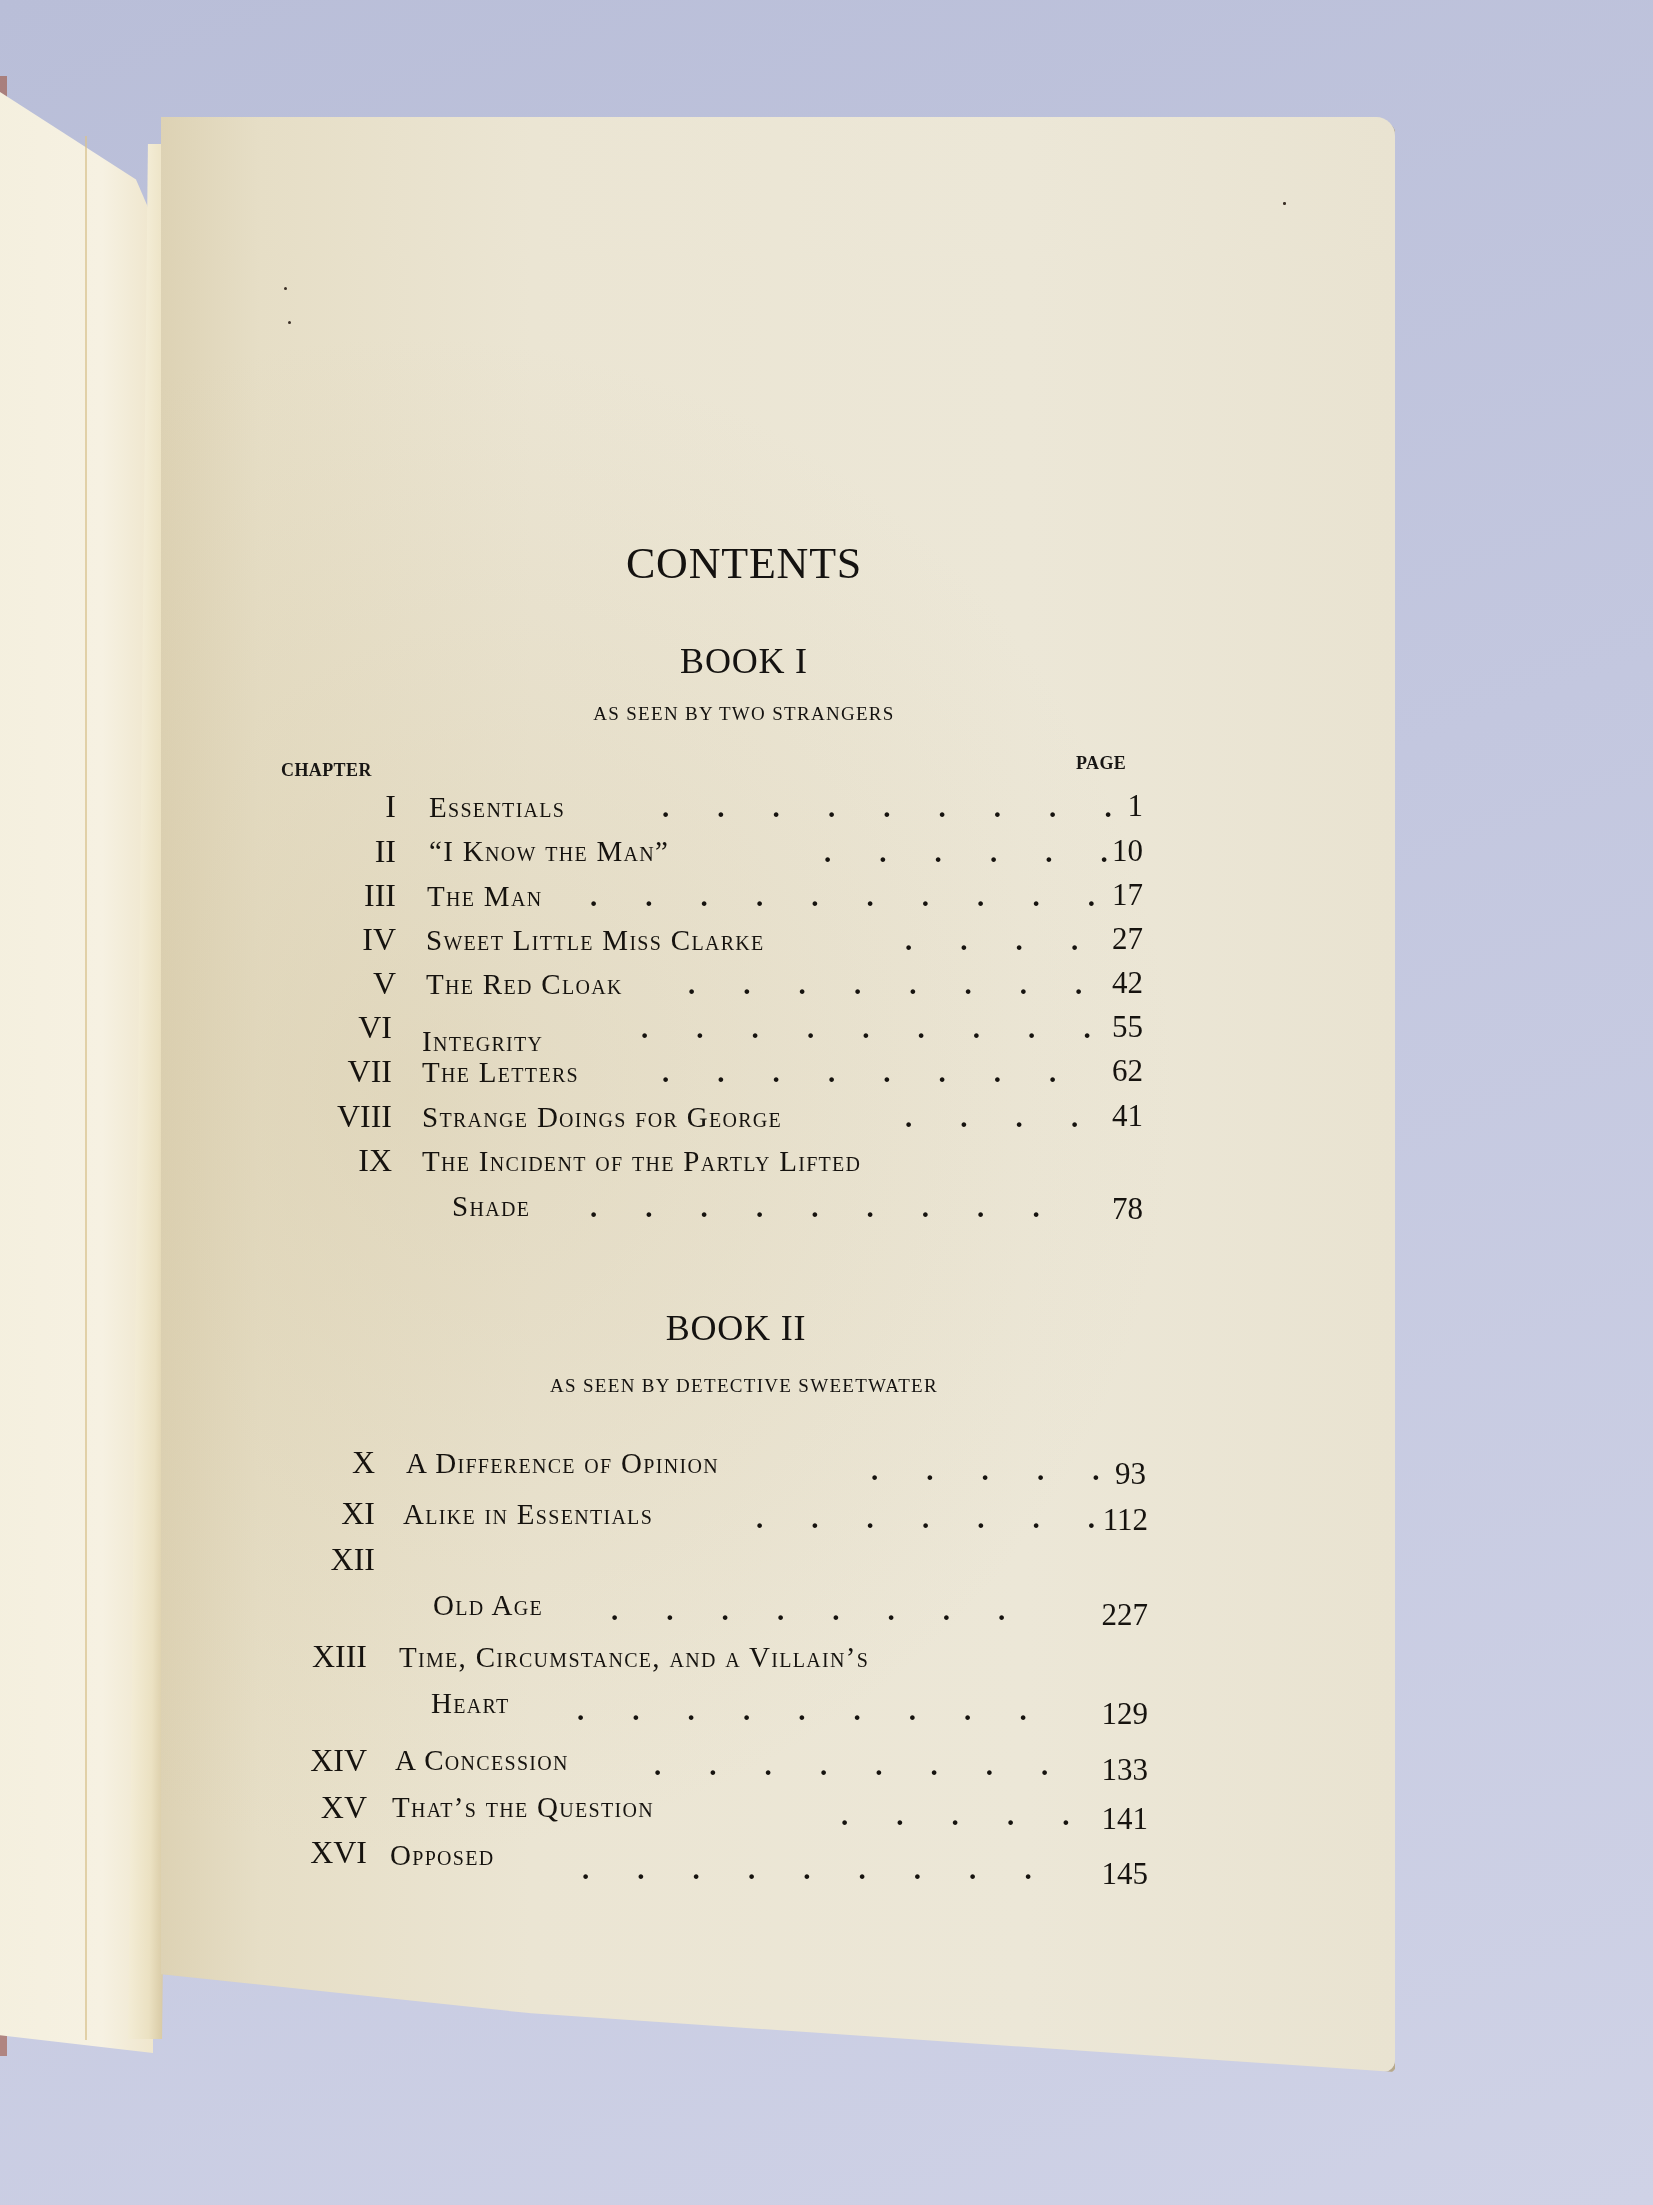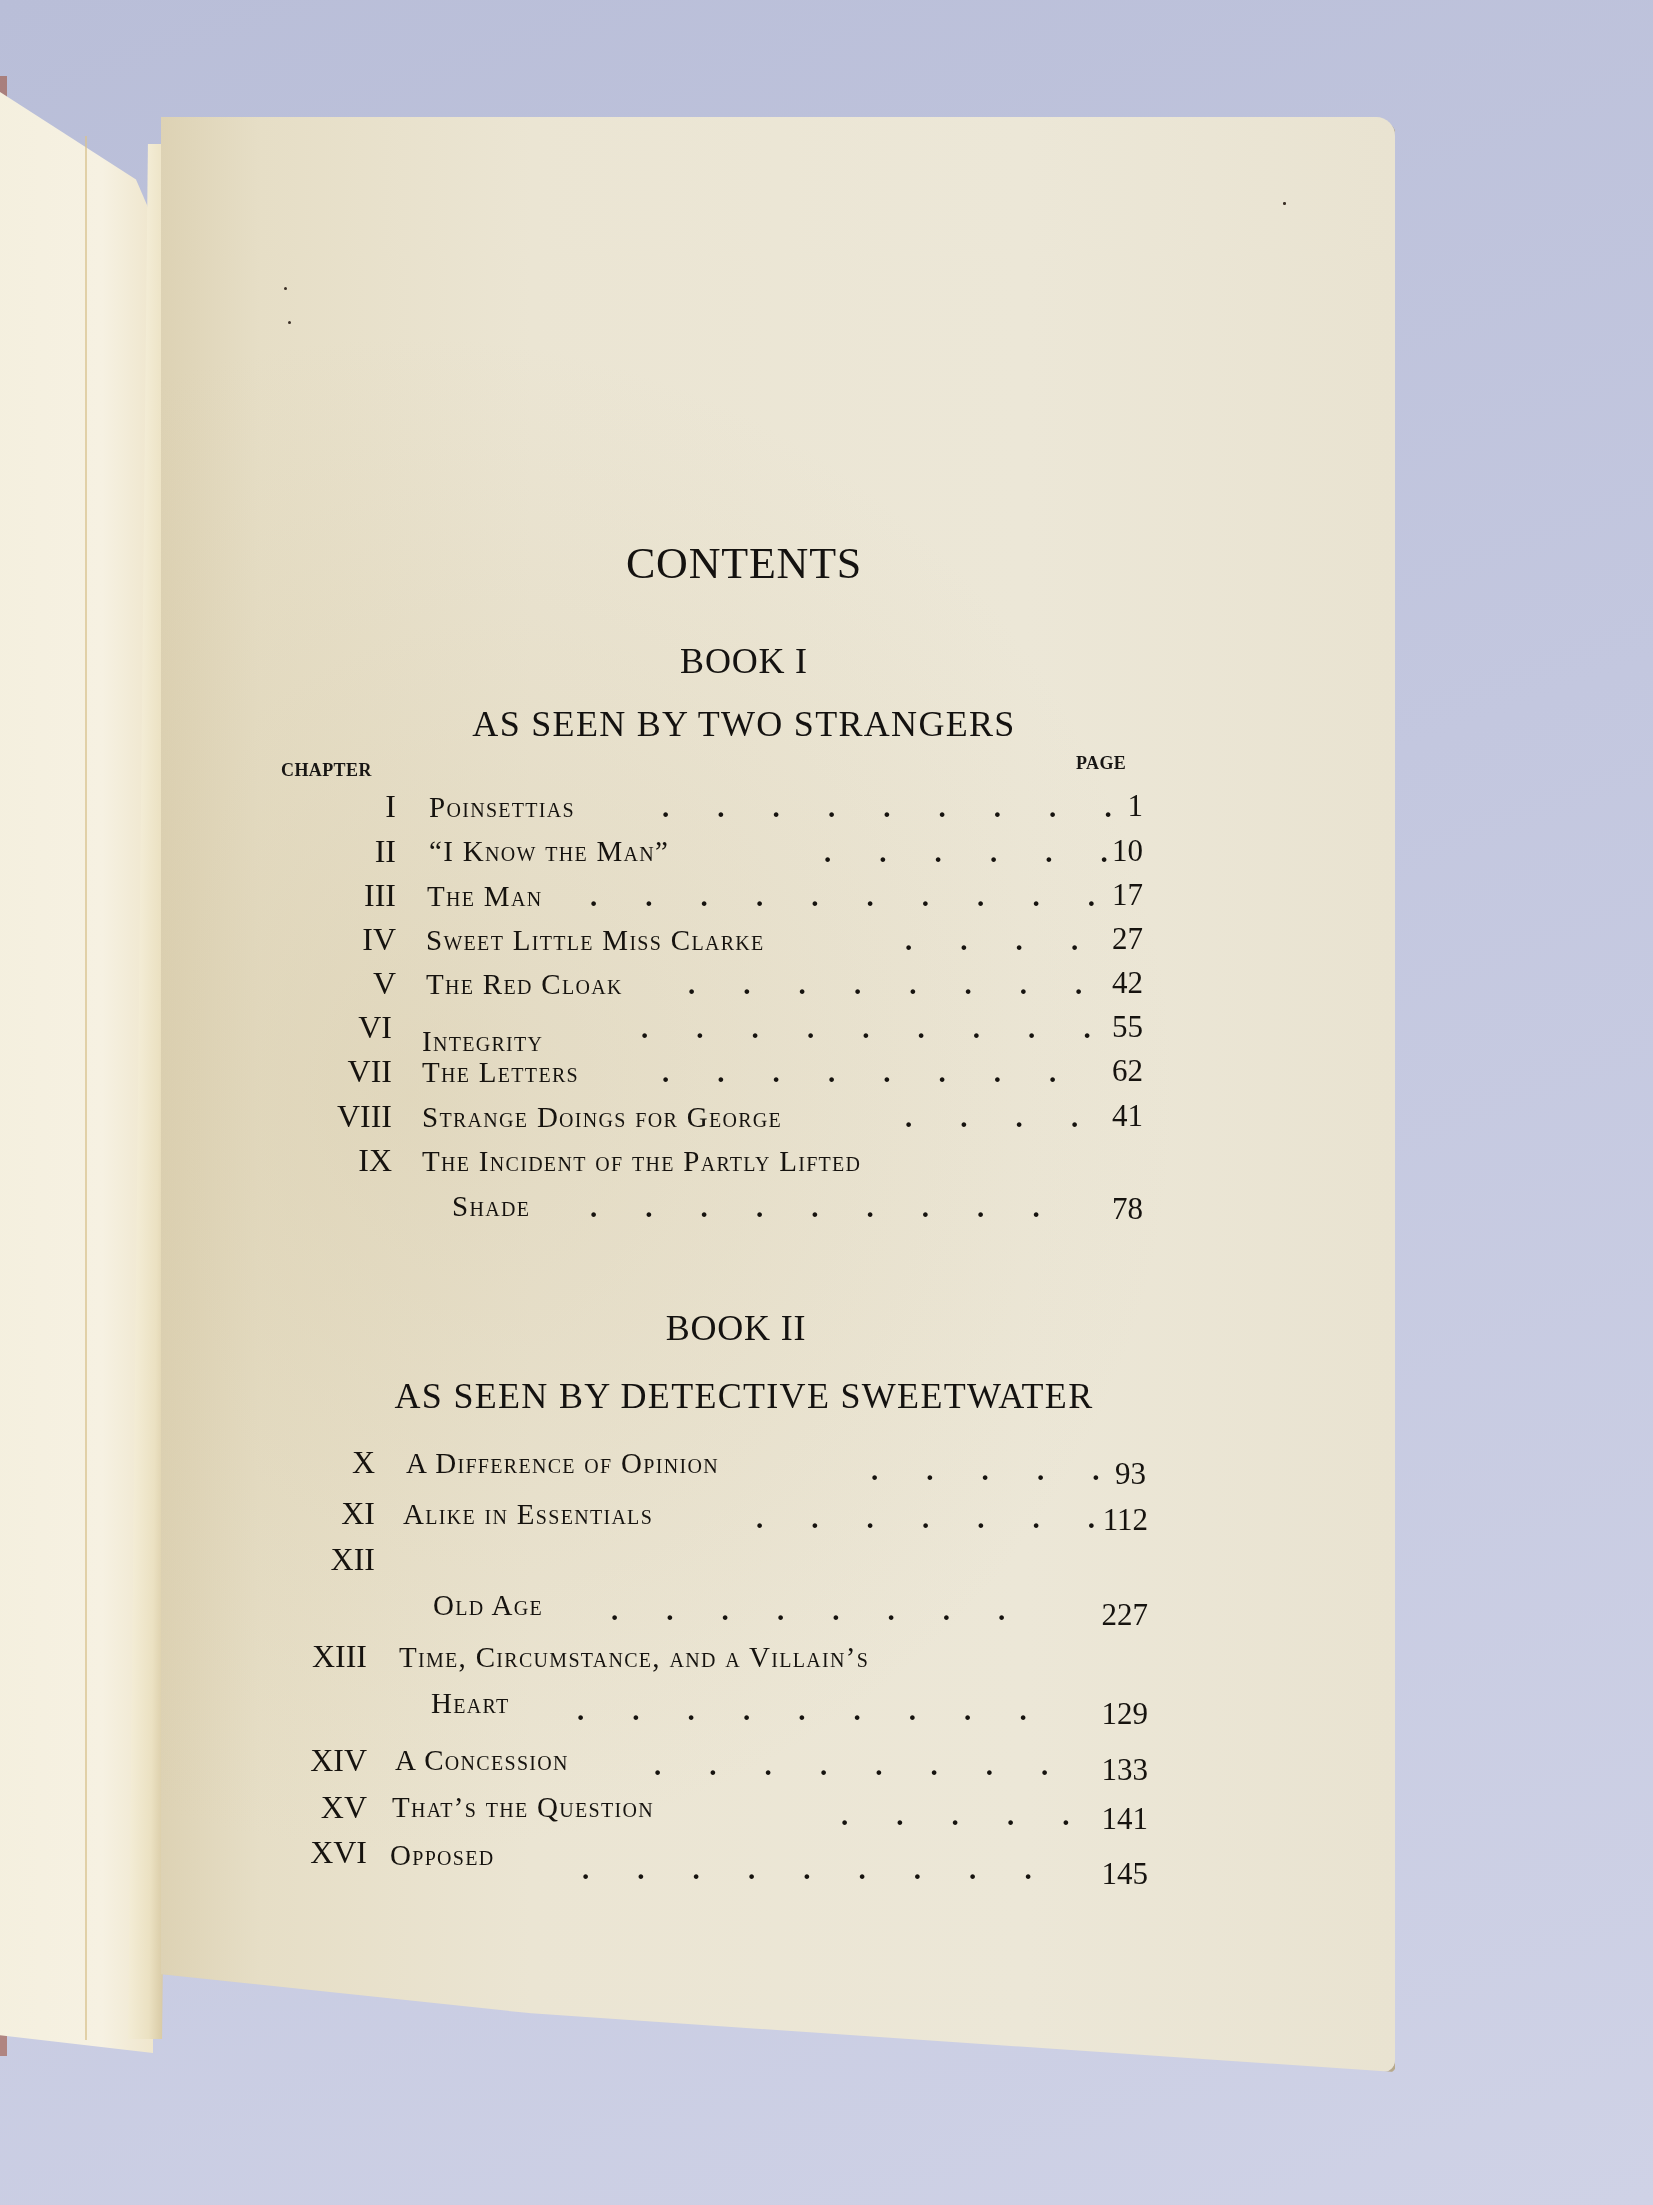--- a/index.html
+++ b/index.html
@@ -37,21 +37,21 @@
     border-radius: 0 18.7px 12px 0;
     box-shadow: 1.7px 2.5px 0 #b8a98a;
     clip-path: polygon(0 0, 100% 0, 100% 100%, 30% 97%, 0 95%);
   }
   .title {
     position:absolute; left:0; width:100%; text-align:center; color:#141210;
     letter-spacing:0.8px;
   }
   .contents-title { top:421px; font-size:44px; left:-34px; }
   .book-title { font-size:36px; }
-  .book-sub { font-size:36px; letter-spacing:1.3px; }
+  .book-sub { font-size:19px; letter-spacing:1.3px; }
   .col-head {
     position:absolute; font-size:18px; font-weight:bold; color:#181614; letter-spacing:0.4px;
   }
   .toc-row { position:absolute; left:0; width:100%; height:48px; color:#16130f; }
   .num {
     position:absolute; width:136px; text-align:right; font-size:32px;
   }
   .ttl {
     position:absolute; font-size:29px; font-variant: small-caps; letter-spacing:1.3px; white-space:nowrap;
   }
@@ -81,21 +81,21 @@
 
   <div class="title book-title" style="top:523px;left:-34px">BOOK I</div>
   <div class="title book-sub" style="top:586px;left:-34px">AS SEEN BY TWO STRANGERS</div>
 
   <div class="col-head" style="left:120px;top:643px">CHAPTER</div>
   <div class="col-head" style="left:915px;top:636px">PAGE</div>
 
   <div>
     <div class="toc-row" style="top:671px">
       <span class="num" style="left:99px">I</span>
-      <span class="ttl" style="left:268px;top:3.4px">Poinsettias</span>
+      <span class="ttl" style="left:268px;top:3.4px">Essentials</span>
       <span class="dots" style="left:501px;top:3.4px">. . . . . . . . .</span>
       <span class="pg" style="top:0">1</span>
     </div>
     <div class="toc-row" style="top:716px">
       <span class="num" style="left:99px">II</span>
       <span class="ttl" style="left:268px;top:1.7px">“I Know the Man”</span>
       <span class="dots" style="left:663px;top:3.4px">. . . . . .</span>
       <span class="pg" style="top:0">10</span>
     </div>
     <div class="toc-row" style="top:760px">

